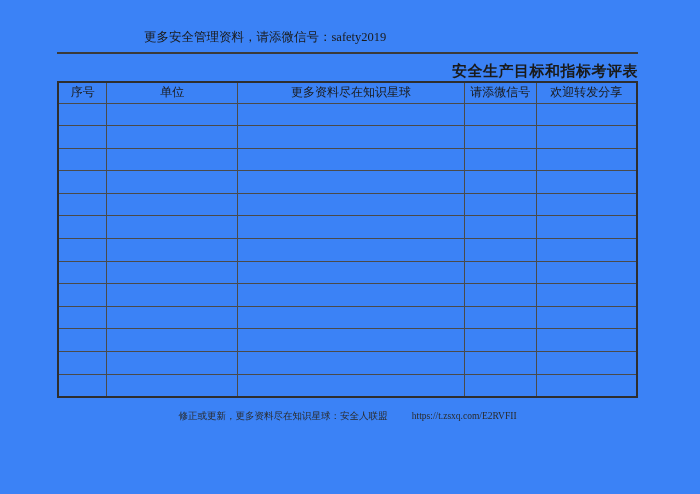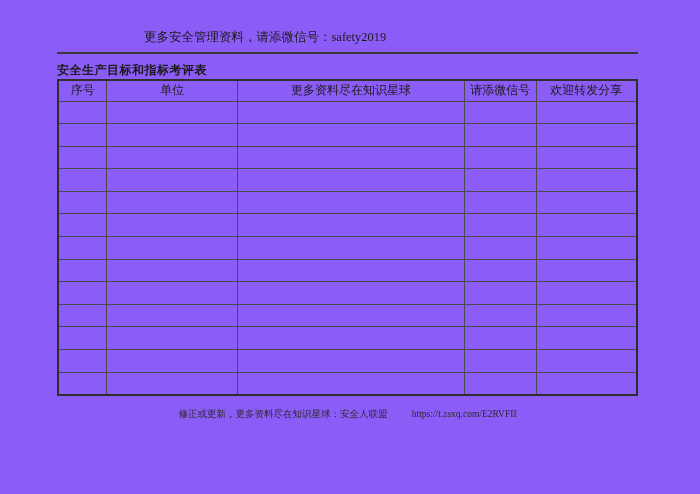--- a/index.html
+++ b/index.html
@@ -7,38 +7,38 @@
   body {
     width: 700px;
     height: 494px;
     font-family: "Liberation Serif", "DejaVu Serif", serif;
     color: #1a1a1a;
     overflow: hidden;
   }
   .page {
     width: 700px;
     height: 494px;
-    background: #8b5cf6;
+    background: #3b82f6;
     padding: 0 62px 0 57px;
     position: relative;
   }
   .promo-header {
     display: flex;
     align-items: baseline;
     padding-top: 29px;
     padding-bottom: 6px;
     border-bottom: 2px solid #3a3a3a;
     font-size: 12.5px;
     white-space: nowrap;
   }
   .promo-header .left-text { margin-left: 87px; }
   .promo-header .right-text { margin-left: 48px; }
   .doc-title {
-    text-align: left;
-    font-size: 12px;
+    text-align: right;
+    font-size: 15px;
     font-weight: bold;
     margin-top: 8px;
     letter-spacing: 0.5px;
   }
   .date-line {
     text-align: center;
     font-size: 10.5px;
     margin-top: 3px;
     margin-bottom: 1px;
   }

